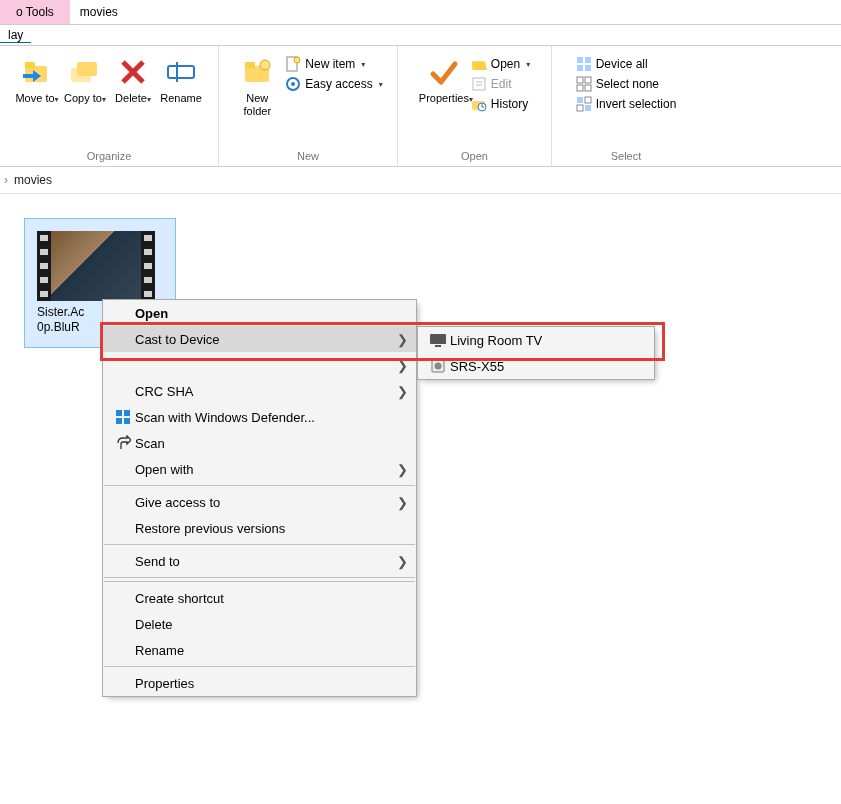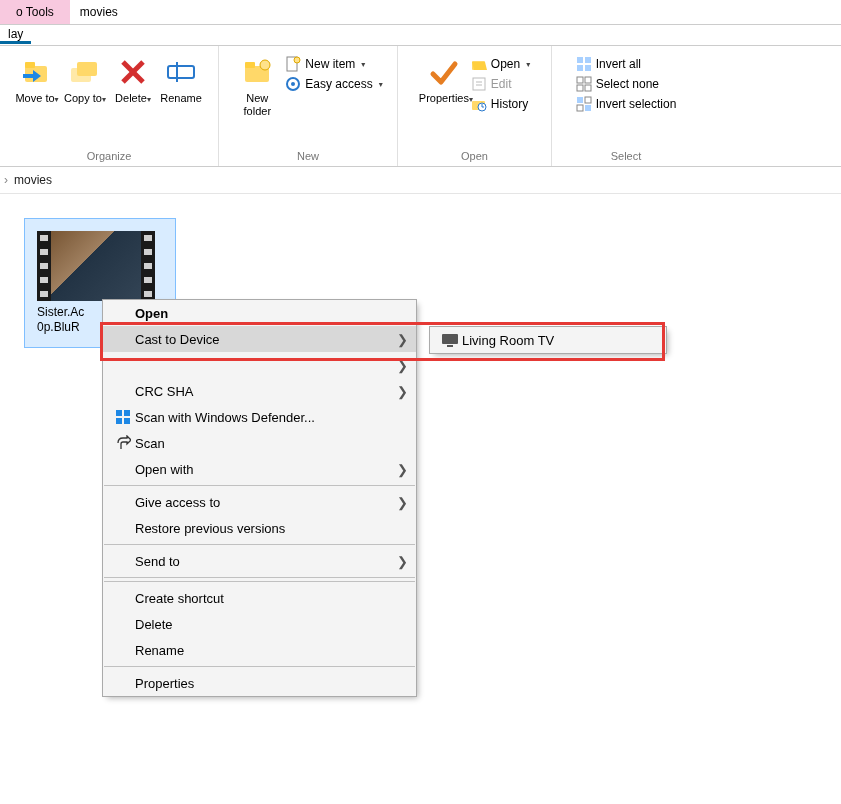--- a/index.html
+++ b/index.html
@@ -2,21 +2,21 @@
 <html><head>
 <meta charset="utf-8">
 <style>
   html,body{margin:0;padding:0;font-family:"Segoe UI",Arial,sans-serif;font-size:12px;color:#000;background:#fff;width:841px;height:804px;overflow:hidden}
   body{position:relative}
 
   
   .titlebar{height:24px;border-bottom:1px solid #ccc;display:flex;align-items:stretch}
   .title-tab{background:#f8c9df;padding:0 16px;display:flex;align-items:center;font-size:12px}
   .title-text{padding:0 10px;display:flex;align-items:center}
-  .title-tab2{display:flex;align-items:flex-end;padding:0 8px;border-bottom:3px solid #0369a1}
+  .title-tab2{display:flex;align-items:flex-end;padding:0 8px;border-bottom:1px solid #0369a1}
 
   
   .ribbon{height:120px;border-bottom:1px solid #ccc;background:#fff;display:flex;position:relative}
   .rg{display:flex;flex-direction:column;align-items:center;padding:8px 4px 0 4px;border-right:1px solid #e0e0e0}
   .rg-buttons{flex:1;display:flex;align-items:flex-start}
   .rg-label{font-size:11px;color:#777;padding:2px 0 4px 0}
   .bigbtn{width:48px;text-align:center;font-size:11px;line-height:13px;padding-top:2px}
   .bigbtn .ic{width:32px;height:32px;margin:0 auto 4px auto;display:block}
   .bigbtn .dd{font-size:8px;color:#444}
   .smallcol{display:flex;flex-direction:column;gap:4px;padding-top:2px;margin-left:4px}
@@ -208,21 +208,21 @@
       <div class="smallcol" style="margin-left:0">
         <div class="smallrow">
           <span class="ic">
               <svg width="16" height="16">
                 <rect x="1" y="1" width="6" height="6" fill="#a8d0ff"></rect>
                 <rect x="9" y="1" width="6" height="6" fill="#a8d0ff"></rect>
                 <rect x="1" y="9" width="6" height="6" fill="#a8d0ff"></rect>
                 <rect x="9" y="9" width="6" height="6" fill="#a8d0ff"></rect>
               </svg>
             </span>
-          <span>Invert all</span>
+          <span>Device all</span>
         </div>
         <div class="smallrow">
           <span class="ic">
               <svg width="16" height="16">
                 <rect x="1" y="1" width="6" height="6" fill="none" stroke="#888"></rect>
                 <rect x="9" y="1" width="6" height="6" fill="none" stroke="#888"></rect>
                 <rect x="1" y="9" width="6" height="6" fill="none" stroke="#888"></rect>
                 <rect x="9" y="9" width="6" height="6" fill="none" stroke="#888"></rect>
               </svg>
             </span>
@@ -349,25 +349,34 @@
       <span class="gut"></span>
       <span class="lbl">Rename</span>
     </div>
   <div class="sep"></div>
   <div class="mi">
       <span class="gut"></span>
       <span class="lbl">Properties</span>
     </div>
 </div>
 
-<div class="sub" style="left:429px;top:326px;width:236px">
+<div class="sub" style="left:417px;top:326px;width:236px">
   <div class="mi">
     <span class="gut">
         <svg width="18" height="14">
           <rect x="1" y="1" width="16" height="10" rx="1" fill="#555"></rect>
           <rect x="6" y="12" width="6" height="2" fill="#555"></rect>
         </svg>
       </span>
     <span>Living Room TV</span>
   </div>
+  <div class="mi">
+    <span class="gut">
+        <svg width="16" height="16">
+          <rect x="2" y="2" width="12" height="12" rx="1" fill="#eee" stroke="#777"></rect>
+          <circle cx="8" cy="8" r="3.5" fill="#888"></circle>
+        </svg>
+      </span>
+    <span>SRS-X55</span>
+  </div>
 </div>
 
 <div class="highlight-box" style="left:100px;top:322px;width:559px;height:33px"></div>
 
 </body></html>

